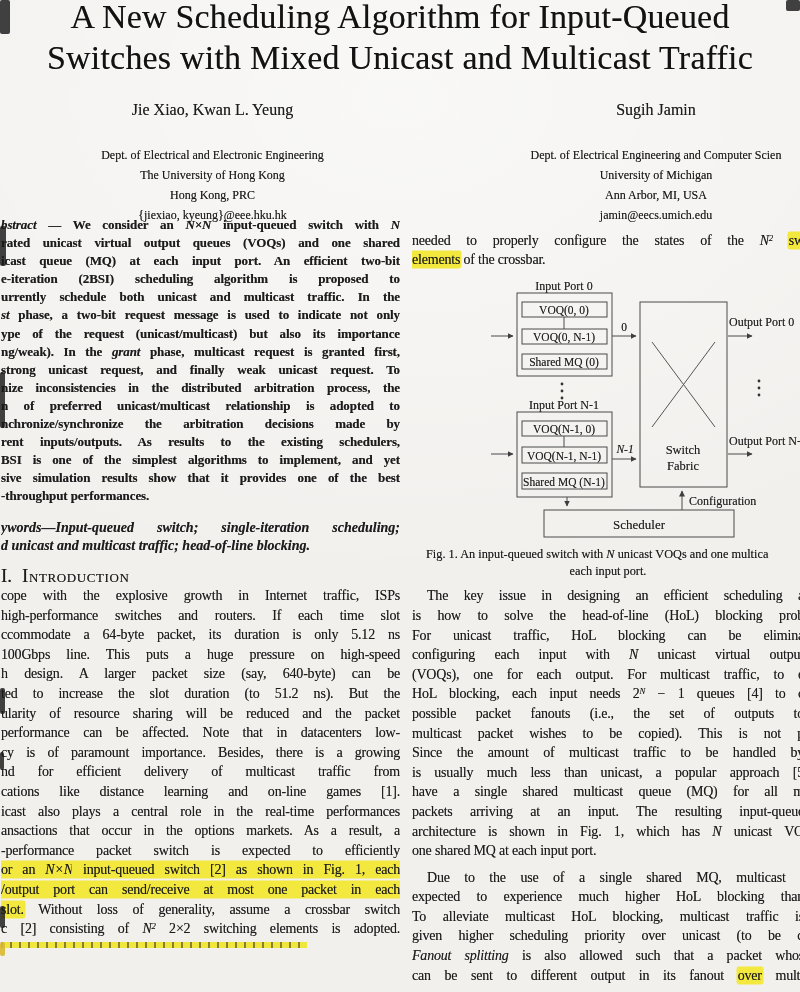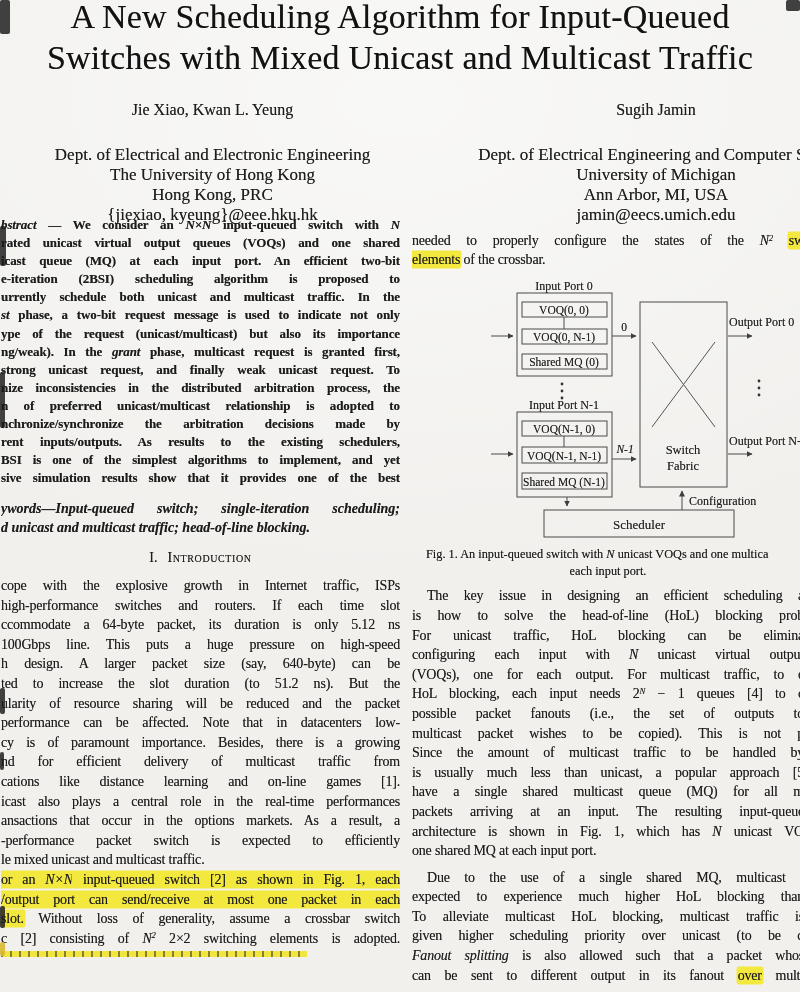--- a/index.html
+++ b/index.html
@@ -12,41 +12,41 @@
   .page{
     position:absolute;inset:0;
     background:radial-gradient(130% 70% at 50% 10%, rgba(255,255,255,.55), transparent 70%),#f1f0ed;
     text-shadow:0 0 .5px rgba(25,25,25,.55);
   }
   
   .title{position:absolute;top:-4px;left:0;width:800px;text-align:center;
     font-size:34px;line-height:41px;color:#121212;letter-spacing:.2px;}
   .auth{position:absolute;top:101px;text-align:center;}
   .auth .name{font-size:16px;margin-bottom:26px;}
-  .auth .aff div{font-size:17px;line-height:20px;white-space:nowrap;}
+  .auth .aff div{font-size:12px;line-height:20px;white-space:nowrap;}
   .auth-left{left:40px;width:345px;}
   .auth-right{left:468px;width:376px;}
   
   .tline{text-align:justify;text-align-last:justify;overflow:hidden;}
   .endline{text-align-last:left;}
   .ind{text-indent:15px;}
   .gap{margin-top:7px;}
   .center{text-align:center;text-align-last:center;}
   .nowrap{white-space:nowrap;text-align-last:left;overflow:visible;}
   .i{font-style:italic;}
   .sup{font-size:.62em;position:relative;top:-.5em;}
   .hl{background:#f3e83e;box-shadow:0 0 0 1.5px #f3e83e;border-radius:1px;}
   
   .col-left{position:absolute;left:1px;top:216px;width:399px;}
   .col-right{position:absolute;left:412px;top:231px;width:392px;}
   .abstract{font-weight:bold;font-size:13px;letter-spacing:-.1px;}
   .abstract .tline{height:18.1px;line-height:18.1px;}
   .keywords{margin-top:13px;font-weight:bold;font-style:italic;font-size:14px;}
   .keywords .tline{height:18.3px;line-height:18.3px;}
-  .sec-head{margin-top:11px;margin-bottom:9px;text-align:center;font-size:14px;line-height:19px;}
+  .sec-head{margin-top:11px;margin-bottom:1px;font-size:19px;line-height:19px;}
   .sec-head .num{margin-right:10px;}
   .sec-head .sc{font-variant:small-caps;letter-spacing:.6px;}
   .body-text{font-size:14px;letter-spacing:-.2px;}
   .body-text .tline{height:19.6px;line-height:19.6px;}
   .rtop{font-size:14px;letter-spacing:-.2px;}
   .rtop .tline{height:19.2px;line-height:19.2px;}
   .figure{position:relative;margin-top:13px;height:258px;}
   .caption{margin-top:6px;font-size:12.3px;}
   .caption .tline{height:16.5px;line-height:16.5px;}
   .caption .nowrap{padding-left:14px;}
@@ -99,20 +99,21 @@
         <div class="tline"><span class="i">st</span><span> phase, a two-bit request message is used to indicate not only</span></div>
         <div class="tline"><span>ype of the request (unicast/multicast) but also its importance</span></div>
         <div class="tline"><span>ng/weak). In the </span><span class="i">grant</span><span> phase, multicast request is granted first,</span></div>
         <div class="tline"><span>strong unicast request, and finally weak unicast request. To</span></div>
         <div class="tline"><span>nize inconsistencies in the distributed arbitration process, the</span></div>
         <div class="tline"><span>n of preferred unicast/multicast relationship is adopted to</span></div>
         <div class="tline"><span>nchronize/synchronize the arbitration decisions made by</span></div>
         <div class="tline"><span>rent inputs/outputs. As results to the existing schedulers,</span></div>
         <div class="tline"><span>BSI is one of the simplest algorithms to implement, and yet</span></div>
         <div class="tline"><span>sive simulation results show that it provides one of the best</span></div>
+        <div class="tline endline"><span>-throughput performances.</span></div>
       </div>
     <div class="keywords">
         <div class="tline"><span>ywords—Input-queued switch; single-iteration scheduling;</span></div>
         <div class="tline endline"><span>d unicast and multicast traffic; head-of-line blocking.</span></div>
       </div>
     <div class="sec-head">
       <span class="num">I.</span><span class="sc">Introduction</span>
     </div>
     <div class="body-text">
         <div class="tline"><span>cope with the explosive growth in Internet traffic, ISPs</span></div>
@@ -122,21 +123,20 @@
         <div class="tline"><span>h design. A larger packet size (say, 640-byte) can be</span></div>
         <div class="tline"><span>ted to increase the slot duration (to 51.2 ns). But the</span></div>
         <div class="tline"><span>ularity of resource sharing will be reduced and the packet</span></div>
         <div class="tline"><span>performance can be affected. Note that in datacenters low-</span></div>
         <div class="tline"><span>cy is of paramount importance. Besides, there is a growing</span></div>
         <div class="tline"><span>nd for efficient delivery of multicast traffic from</span></div>
         <div class="tline"><span>cations like distance learning and on-line games [1].</span></div>
         <div class="tline"><span>icast also plays a central role in the real-time performances</span></div>
         <div class="tline"><span>ansactions that occur in the options markets. As a result, a</span></div>
         <div class="tline"><span>-performance packet switch is expected to efficiently</span></div>
-        <div class="tline endline"><span>le mixed unicast and multicast traffic.</span></div>
         <div class="tline"><span class="hl">or an </span><span class="i hl">N×N</span><span class="hl"> input-queued switch [2] as shown in Fig. 1, each</span></div>
         <div class="tline"><span class="hl">/output port can send/receive at most one packet in each</span></div>
         <div class="tline"><span class="hl">slot.</span><span> Without loss of generality, assume a crossbar switch</span></div>
         <div class="tline"><span>c [2] consisting of </span><span class="i">N</span><span class="i sup">2</span><span> 2×2 switching elements is adopted.</span></div>
       </div>
     <div class="sliver"></div>
   </div>
 
   <div class="col-right">
     <div class="rtop">

